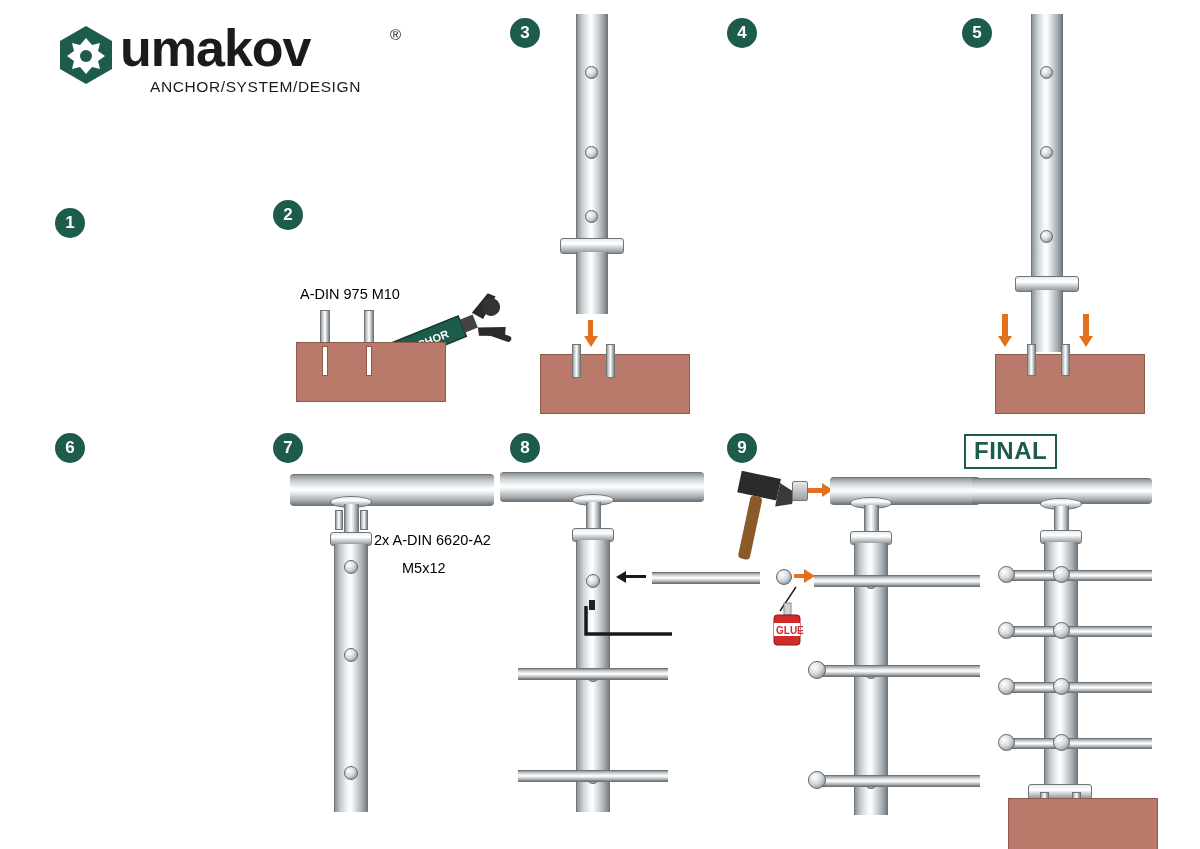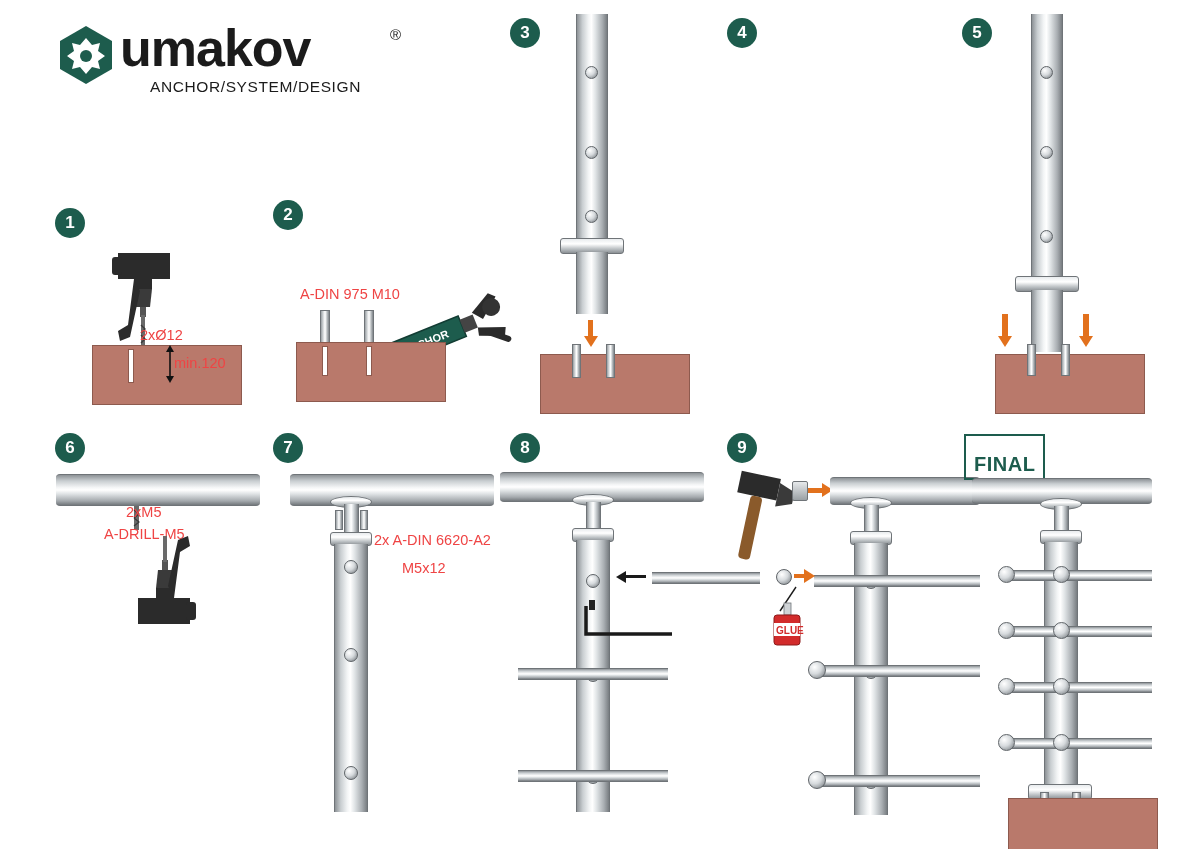--- a/index.html
+++ b/index.html
@@ -15,26 +15,26 @@
   .logo{left:58px;top:20px;width:400px;height:80px;}
   .logo-mark{position:absolute;left:0;top:6px;width:56px;height:58px;}
   .logo-word{position:absolute;left:62px;top:0px;font-size:52px;font-weight:bold;
              letter-spacing:-1px;color:#1b1b1b;line-height:56px;}
   .logo-reg{position:absolute;left:332px;top:6px;font-size:15px;color:#1b1b1b;}
   .logo-sub{position:absolute;left:92px;top:58px;font-size:15.5px;letter-spacing:0.6px;color:#1b1b1b;}
 
   
   .badge{width:30px;height:30px;border-radius:50%;background:#1d5c4d;color:#ffffff;
          font-size:17px;font-weight:bold;display:flex;align-items:center;justify-content:center;}
-  .final-box{border:2px solid #1d5c4d;color:#1d5c4d;font-size:20px;font-weight:bold;
-             padding:17px 8px 2px 8px;letter-spacing:0.5px;}
+  .final-box{border:2px solid #1d5c4d;color:#1d5c4d;font-size:24px;font-weight:bold;
+             padding:1px 8px 2px 8px;letter-spacing:0.5px;}
 
   
   .brick{background:#b9796b;border:1px solid #8d5a4e;}
-  .label{font-size:14.5px;color:#ef4444;white-space:nowrap;}
+  .label{font-size:14.5px;color:#000000;white-space:nowrap;}
 
   
   .post{
     background:linear-gradient(to right,#8d9296 0%,#c9ced1 18%,#f2f4f5 38%,#ffffff 48%,
                                #dfe3e5 62%,#a9aeb2 84%,#787d81 100%);
     border-left:1px solid #6f7478;border-right:1px solid #6f7478;
   }
   .rail{
     background:linear-gradient(to bottom,#8d9296 0%,#c9ced1 20%,#f5f6f7 42%,#ffffff 50%,
                                #dde1e3 64%,#a5aaae 86%,#73787c 100%);
@@ -77,43 +77,20 @@
         <circle cx="28" cy="30" r="6" fill="#1d5c4d"></circle>
       </svg>
     </div>
     <div class="logo-word">umakov</div>
     <div class="logo-reg">®</div>
     <div class="logo-sub">ANCHOR/SYSTEM/DESIGN</div>
   </div>
 
   <div class="abs badge" style="left:55px;top:208px;">1</div>
 
-  <div class="abs" style="left:92px;top:245px;width:170px;height:175px;">
-
-    <svg width="120" height="110" style="position:absolute;left:12px;top:0;">
-      <path d="M14,8 L66,8 L66,34 L48,34 L48,44 L30,44 L30,34 L14,34 Z" fill="#2b2b2b"></path>
-      <rect x="8" y="12" width="10" height="18" rx="3" fill="#2b2b2b"></rect>
-      <path d="M30,44 L48,44 L46,62 L32,62 Z" fill="#3a3a3a"></path>
-      <rect x="36" y="62" width="6" height="10" fill="#555"></rect>
-      <path d="M30,34 L24,80 L14,86 L16,96 L26,92 L36,46 Z" fill="#2b2b2b"></path>
-      <rect x="37" y="70" width="4" height="36" fill="#6a6a6a"></rect>
-      <path d="M37,80 l4,4 l-4,4 M37,90 l4,4 l-4,4" stroke="#3a3a3a" stroke-width="1.4" fill="none"></path>
-    </svg>
-
-    <div class="abs brick" style="left:0px;top:100px;width:148px;height:58px;"></div>
-    <div class="abs hole" style="left:36px;top:104px;width:4px;height:32px;"></div>
-
-    <svg width="16" height="40" style="position:absolute;left:70px;top:100px;">
-      <line x1="8" y1="4" x2="8" y2="34" stroke="#111" stroke-width="1.6"></line>
-      <polygon points="8,0 4,7 12,7" fill="#111"></polygon>
-      <polygon points="8,38 4,31 12,31" fill="#111"></polygon>
-    </svg>
-    <div class="abs label" style="left:48px;top:82px;">2xØ12</div>
-    <div class="abs label" style="left:82px;top:110px;">min.120</div>
-  </div>
 
   <div class="abs badge" style="left:273px;top:200px;">2</div>
 
   <div class="abs" style="left:296px;top:280px;width:220px;height:140px;">
     <div class="abs label" style="left:4px;top:6px;">A-DIN 975 M10</div>
 
     <div class="abs stud" style="left:24px;top:30px;width:8px;height:42px;"></div>
     <div class="abs stud" style="left:68px;top:30px;width:8px;height:42px;"></div>
 
     <svg width="150" height="90" style="position:absolute;left:84px;top:2px;">
@@ -169,40 +146,20 @@
     <div class="abs arrow-stem" style="left:88px;top:300px;width:6px;height:24px;"></div>
     <div class="abs arrow-down" style="left:84px;top:322px;"></div>
 
     <div class="abs brick" style="left:0px;top:340px;width:148px;height:58px;"></div>
     <div class="abs stud" style="left:32px;top:330px;width:7px;height:30px;"></div>
     <div class="abs stud" style="left:66px;top:330px;width:7px;height:30px;"></div>
   </div>
 
   <div class="abs badge" style="left:55px;top:433px;">6</div>
 
-  <div class="abs" style="left:56px;top:470px;width:230px;height:180px;">
-    <div class="abs rail" style="left:0px;top:4px;width:204px;height:30px;border-radius:4px;"></div>
-    <svg width="40" height="26" style="position:absolute;left:62px;top:36px;">
-      <rect x="16" y="0" width="5" height="24" fill="#6a6a6a"></rect>
-      <path d="M16,4 l5,4 l-5,4 M16,12 l5,4 l-5,4" stroke="#3a3a3a" stroke-width="1.2" fill="none"></path>
-    </svg>
-    <div class="abs label" style="left:70px;top:34px;">2xM5</div>
-    <div class="abs label" style="left:48px;top:56px;">A-DRILL-M5</div>
-
-    <svg width="120" height="110" style="position:absolute;left:48px;top:62px;">
-      <g transform="rotate(180 50 50)">
-        <path d="M14,8 L66,8 L66,34 L48,34 L48,44 L30,44 L30,34 L14,34 Z" fill="#2b2b2b"></path>
-        <rect x="8" y="12" width="10" height="18" rx="3" fill="#2b2b2b"></rect>
-        <path d="M30,44 L48,44 L46,62 L32,62 Z" fill="#3a3a3a"></path>
-        <rect x="36" y="62" width="6" height="10" fill="#555"></rect>
-        <path d="M30,34 L24,80 L14,86 L16,96 L26,92 L36,46 Z" fill="#2b2b2b"></path>
-        <rect x="37" y="70" width="4" height="26" fill="#6a6a6a"></rect>
-      </g>
-    </svg>
-  </div>
 
   <div class="abs badge" style="left:273px;top:433px;">7</div>
 
   <div class="abs" style="left:290px;top:470px;width:250px;height:350px;">
     <div class="abs rail" style="left:0px;top:4px;width:204px;height:30px;border-radius:4px;"></div>
     <div class="abs flange" style="left:40px;top:26px;width:40px;height:10px;border-radius:50%;"></div>
     <div class="abs post" style="left:54px;top:34px;width:13px;height:30px;"></div>
     <div class="abs stud" style="left:45px;top:40px;width:6px;height:18px;"></div>
     <div class="abs stud" style="left:70px;top:40px;width:6px;height:18px;"></div>
     <div class="abs flange" style="left:40px;top:62px;width:40px;height:12px;"></div>

